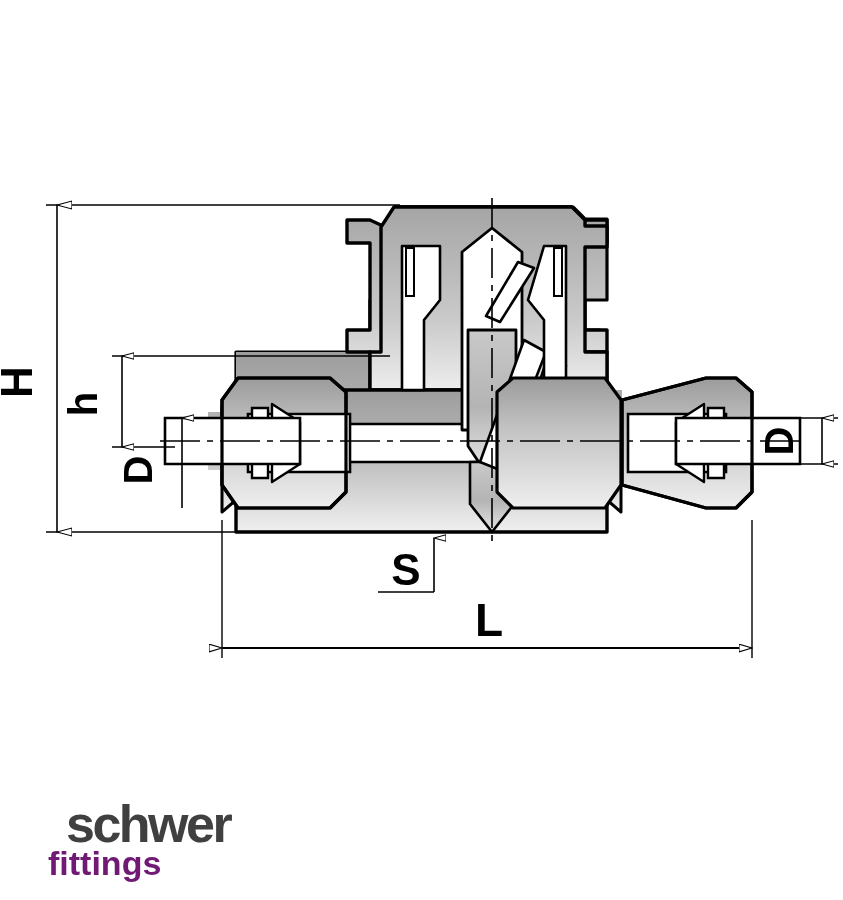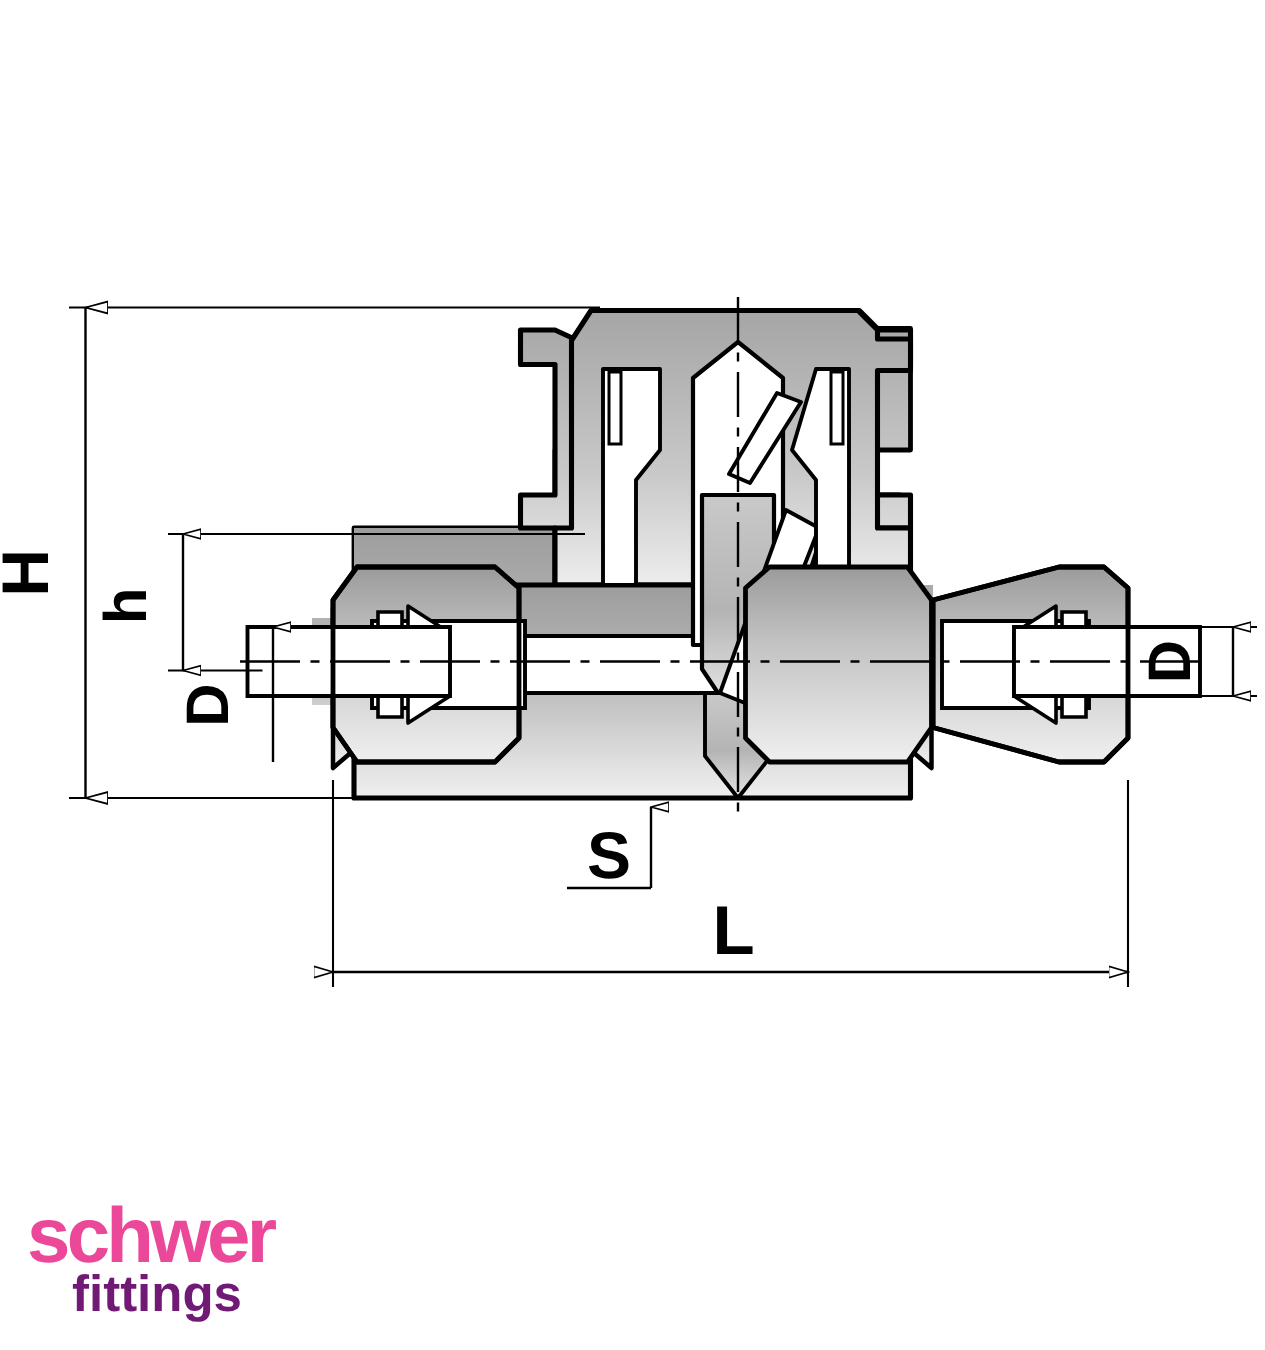--- a/index.html
+++ b/index.html
@@ -1,21 +1,21 @@
 <!DOCTYPE html>
 <html><head>
 <meta charset="utf-8">
 <style>
   html,body{margin:0;padding:0;background:#ffffff;}
   body{width:843px;height:900px;font-family:"Liberation Sans",sans-serif;overflow:hidden;}
   #stage{position:relative;width:843px;height:900px;background:#fff;}
   svg#drawing{position:absolute;left:0;top:0;width:843px;height:900px;display:block;}
   .dimlabel{font-family:"Liberation Sans",sans-serif;font-weight:bold;fill:#000;}
   .logo-wrap{position:absolute;left:18px;top:798px;width:260px;height:92px;}
-  .logo-main{font-family:"Liberation Sans",sans-serif;font-weight:bold;font-size:52px;letter-spacing:-2.5px;color:#ec4899;line-height:1;}
+  .logo-main{font-family:"Liberation Sans",sans-serif;font-weight:bold;font-size:52px;letter-spacing:-2.5px;color:#404040;line-height:1;margin-left:48px;}
   .logo-sub{font-family:"Liberation Sans",sans-serif;font-weight:bold;font-size:34px;letter-spacing:0px;color:#701a75;line-height:1;margin-top:-4px;margin-left:30px;}
 </style>
 </head>
 <body>
 
 <div id="stage">
 
   <svg id="drawing" viewBox="0 0 843 900">
     <defs>
       <linearGradient id="gBody" x1="0" y1="0" x2="0" y2="1">

